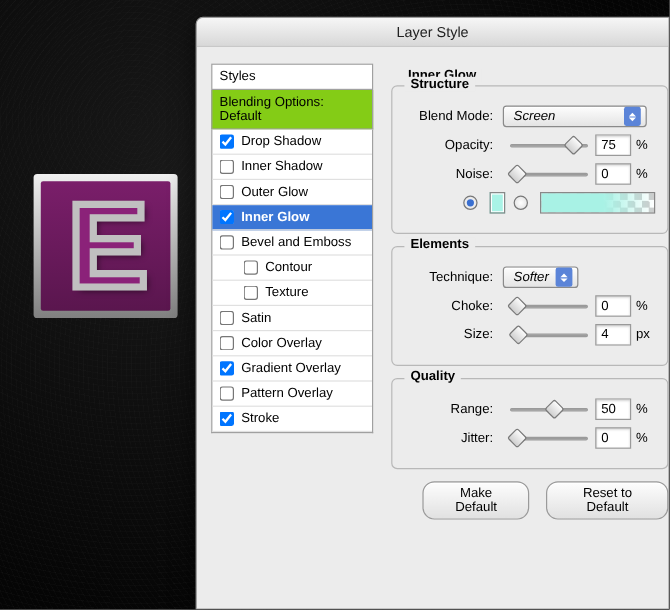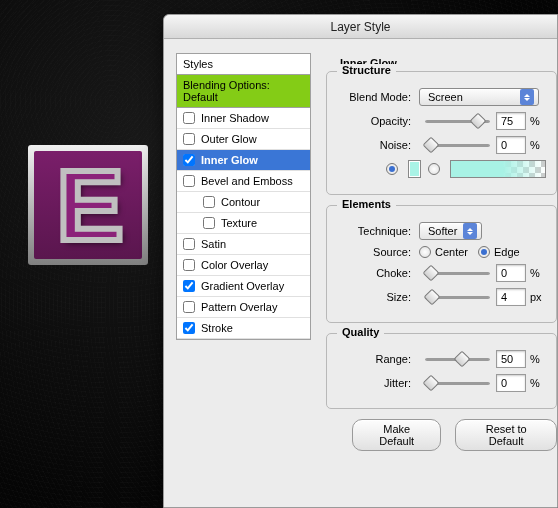--- a/index.html
+++ b/index.html
@@ -36,21 +36,21 @@
 
 
 .right-col { margin-left: 150px; padding-right: 0; }
 .gbox { border:1px solid #b8b8b8; border-radius:5px; margin: 0 0 10px 0; padding: 10px 10px 10px 14px; position: relative; }
 .gbox .legend { position:absolute; top:-8px; left:10px; background:#ececec; padding:0 5px; font-weight:bold; font-size:11px; }
 .group-wrap { position: relative; margin-top: 18px; }
 .group-wrap .heading { position:absolute; top:-14px; left:10px; font-weight:bold; background:#ececec; padding:0 4px;}
 .row { display:flex; align-items:center; margin: 6px 0; }
 .lab { width: 78px; text-align:right; padding-right:8px; color:#000; }
 .select { display:inline-flex; align-items:center; background: linear-gradient(#fdfdfd,#e4e4e4); border:1px solid #8a8a8a; border-radius:3px; height:18px; padding: 0 4px 0 8px; box-shadow: 0 1px 0 #fff inset; }
-.select .cap { padding-right: 6px; }
+.select .cap { padding-right: 6px; font-style: italic; }
 .select .arrows { width:14px; height:16px; background:#5b84d8; border-radius:2px; display:flex; flex-direction:column; align-items:center; justify-content:center; }
 .select .arrows::before{content:"";border:3px solid transparent;border-bottom-color:#fff;margin-bottom:1px;}
 .select .arrows::after{content:"";border:3px solid transparent;border-top-color:#fff;}
 .slider { position:relative; flex:1; height:14px; display:flex; align-items:center; margin:0 6px;}
 .slider .track{ height:3px; background:#bdbdbd; border:1px solid #9a9a9a; border-radius:2px; flex:1; box-shadow: inset 0 1px 1px rgba(0,0,0,.2);}
 .slider .thumb{ position:absolute; top:1px; width:12px; height:12px; background:linear-gradient(#fafafa,#d0d0d0); border:1px solid #7a7a7a; border-radius:2px; transform: rotate(45deg);}
 .numbox { width:30px; height:18px; border:1px solid #9a9a9a; background:#fff; padding:0 4px; font-size:11px; box-shadow: inset 0 1px 2px rgba(0,0,0,.2);}
 .unit { margin-left:4px; width:16px;}
 .radio { display:inline-flex; align-items:center; gap:4px; margin-right:10px;}
 .radio .dot{ width:12px;height:12px;border:1px solid #777;border-radius:50%;background:radial-gradient(#fff,#ddd);display:inline-flex;align-items:center;justify-content:center;}
@@ -80,20 +80,24 @@
 
 <div class="dialog">
   <div class="titlebar">Layer Style</div>
   <div class="dbody">
 
     <div class="styles-col">
       <div class="hdr">Styles</div>
       <div class="sub">Blending Options: Default</div>
       <div class="styles-list" id="styles-list">
           <div class="style-row">
+            <input type="checkbox" checked="" style="">
+            <span>Drop Shadow</span>
+          </div>
+          <div class="style-row">
             <input type="checkbox" style="">
             <span>Inner Shadow</span>
           </div>
           <div class="style-row">
             <input type="checkbox" style="">
             <span>Outer Glow</span>
           </div>
           <div class="style-row sel">
             <input type="checkbox" checked="" style="">
             <span>Inner Glow</span>
@@ -187,31 +191,20 @@
           <div class="legend">Elements</div>
 
           <div class="row">
             <div class="lab">Technique:</div>
             <div class="select">
               <span class="cap">Softer</span>
               <span class="arrows"></span>
             </div>
           </div>
 
-          <div class="row">
-            <div class="lab">Source:</div>
-            <span class="radio">
-                <span class="dot"></span>
-                <span>Center</span>
-              </span>
-            <span class="radio on">
-                <span class="dot"></span>
-                <span>Edge</span>
-              </span>
-          </div>
 
           <div class="row">
             <div class="lab">Choke:</div>
             <div class="slider">
                 <div class="track"></div>
                 <div class="thumb" style="left:0%"></div>
               </div>
             <input class="numbox" value="0" style="">
             <span class="unit">%</span>
           </div>

